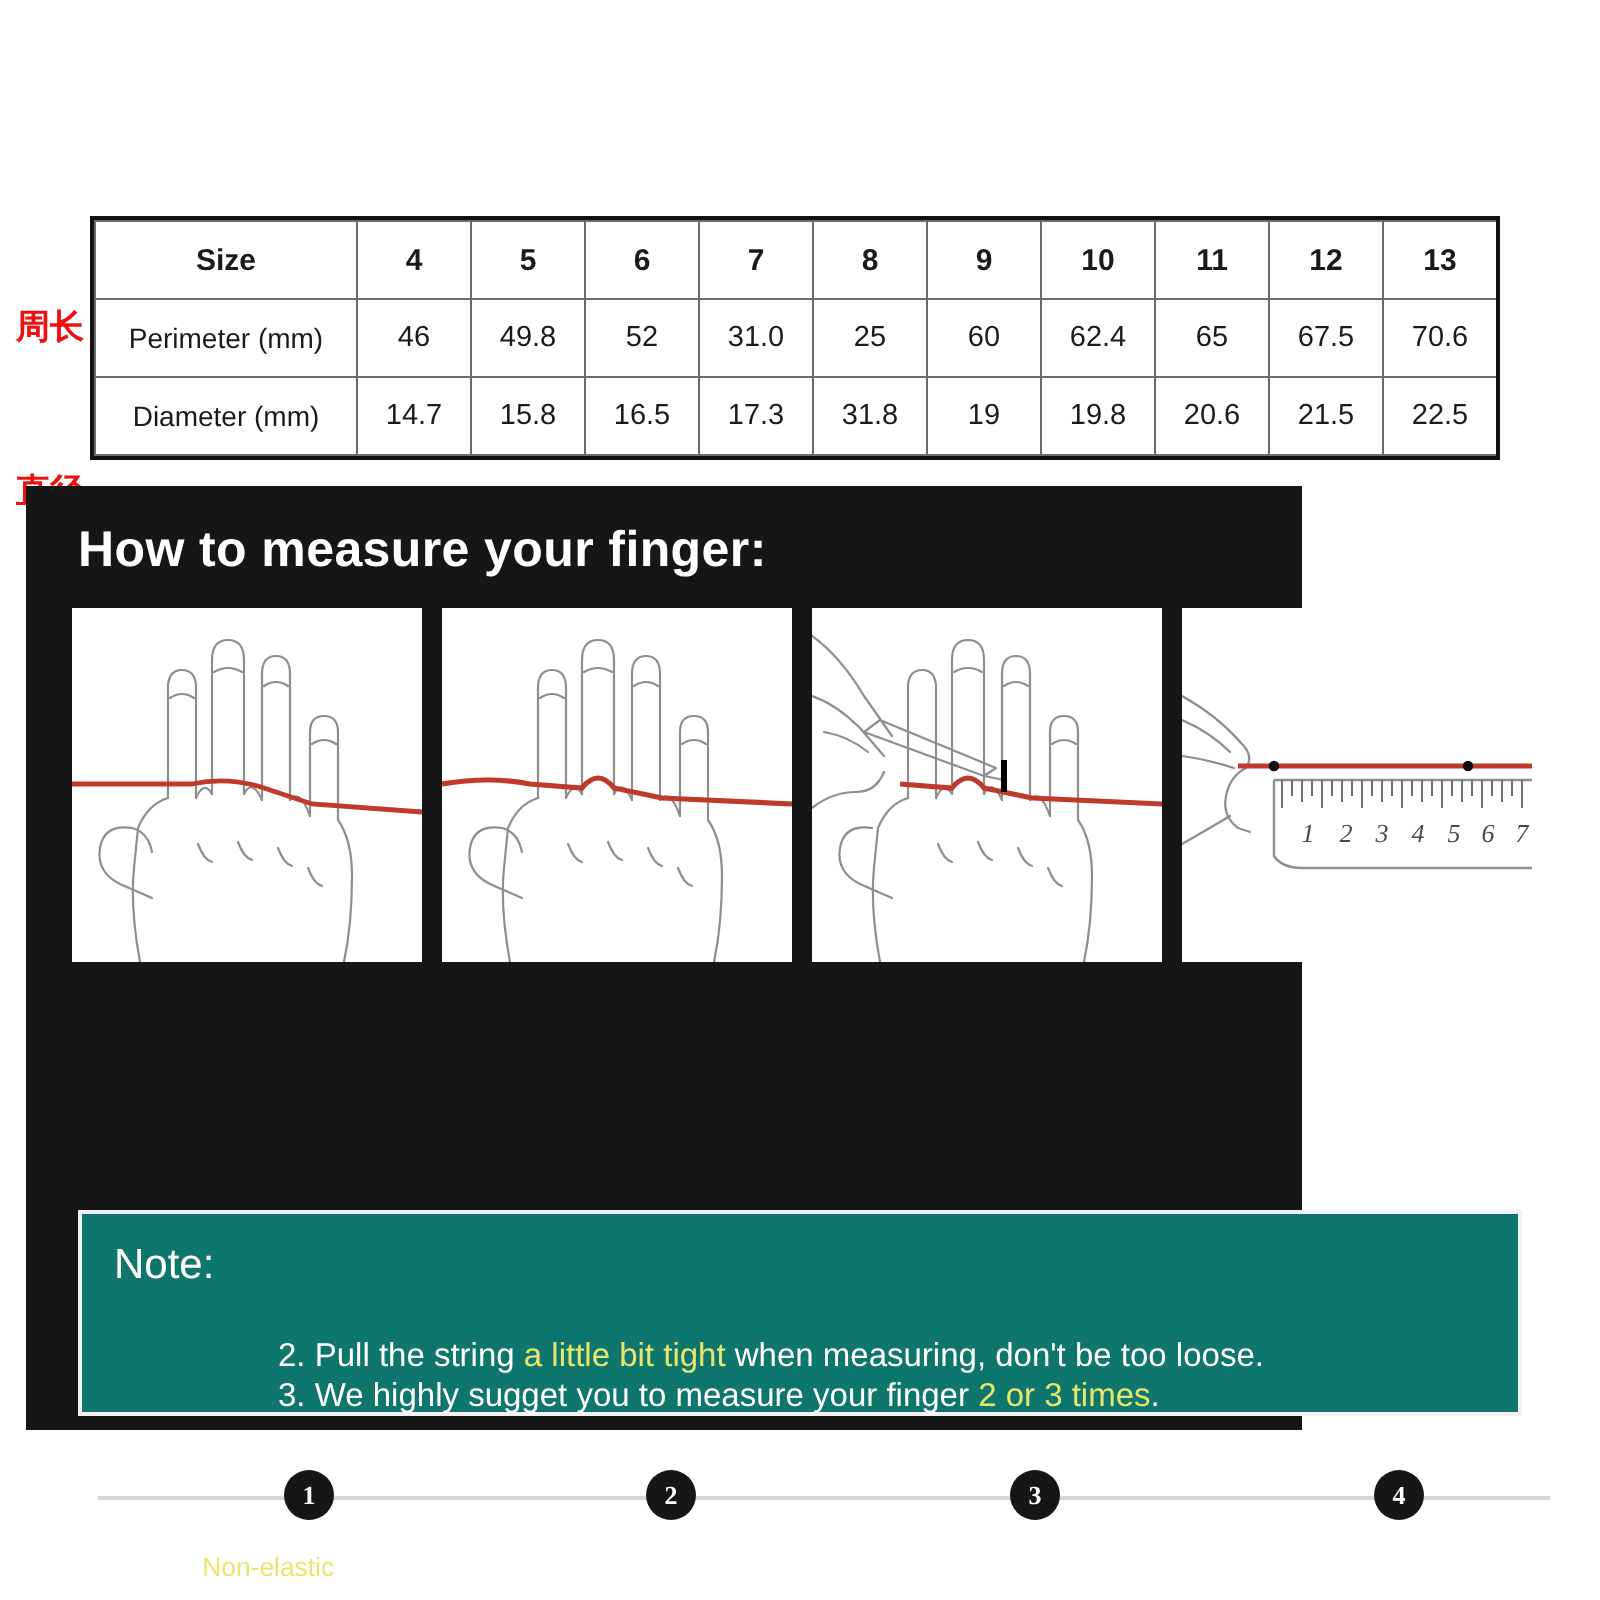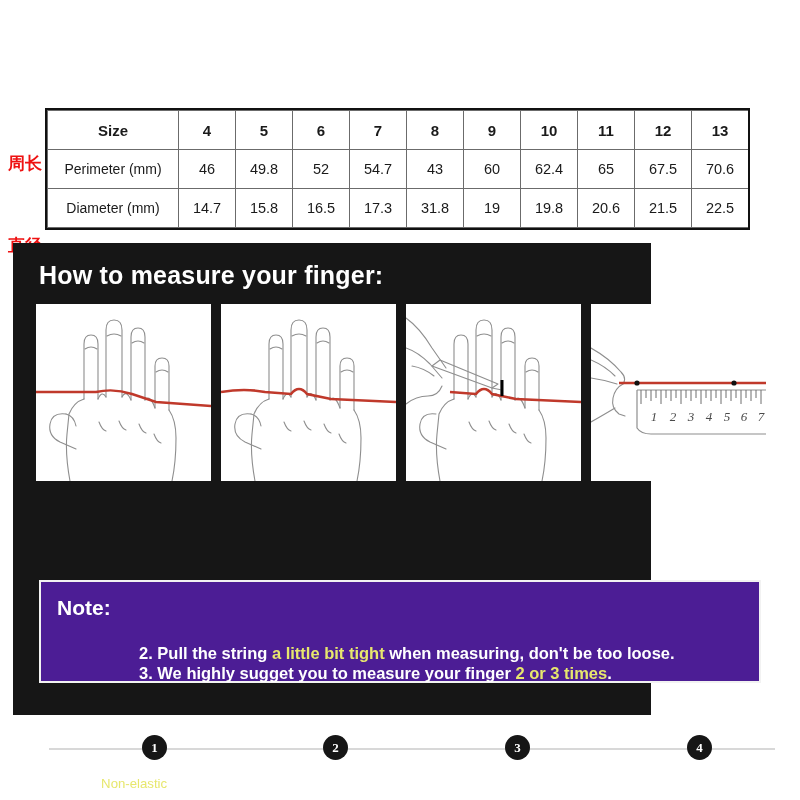--- a/index.html
+++ b/index.html
@@ -163,27 +163,26 @@
     text-align: center;
     padding: 0 4px;
     box-sizing: border-box;
   }
   .hl { color: #e7e76d; }
 
   
   #note-box {
     position: absolute;
     left: 26px;
-    top: 337px;
+    top: 362px;
     width: 722px;
     height: 103px;
     border: 2px solid #f2f2f2;
     box-sizing: border-box;
-    background: #4c1d95;
-    font-weight: bold;
+    background: #0f766e;
   }
   #note-label {
     position: absolute;
     left: 16px;
     top: 14px;
     color: #ffffff;
     font-size: 21px;
     font-family: "Liberation Sans", sans-serif;
   }
   .note-line {
@@ -227,22 +226,22 @@
       <td>10</td>
       <td>11</td>
       <td>12</td>
       <td>13</td>
     </tr>
     <tr>
       <td class="rowhead">Perimeter (mm)</td>
       <td>46</td>
       <td>49.8</td>
       <td>52</td>
-      <td>54.7</td>
-      <td>43</td>
+      <td>31.0</td>
+      <td>25</td>
       <td>60</td>
       <td>62.4</td>
       <td>65</td>
       <td>67.5</td>
       <td>70.6</td>
     </tr>
     <tr>
       <td class="rowhead">Diameter (mm)</td>
       <td>14.7</td>
       <td>15.8</td>

